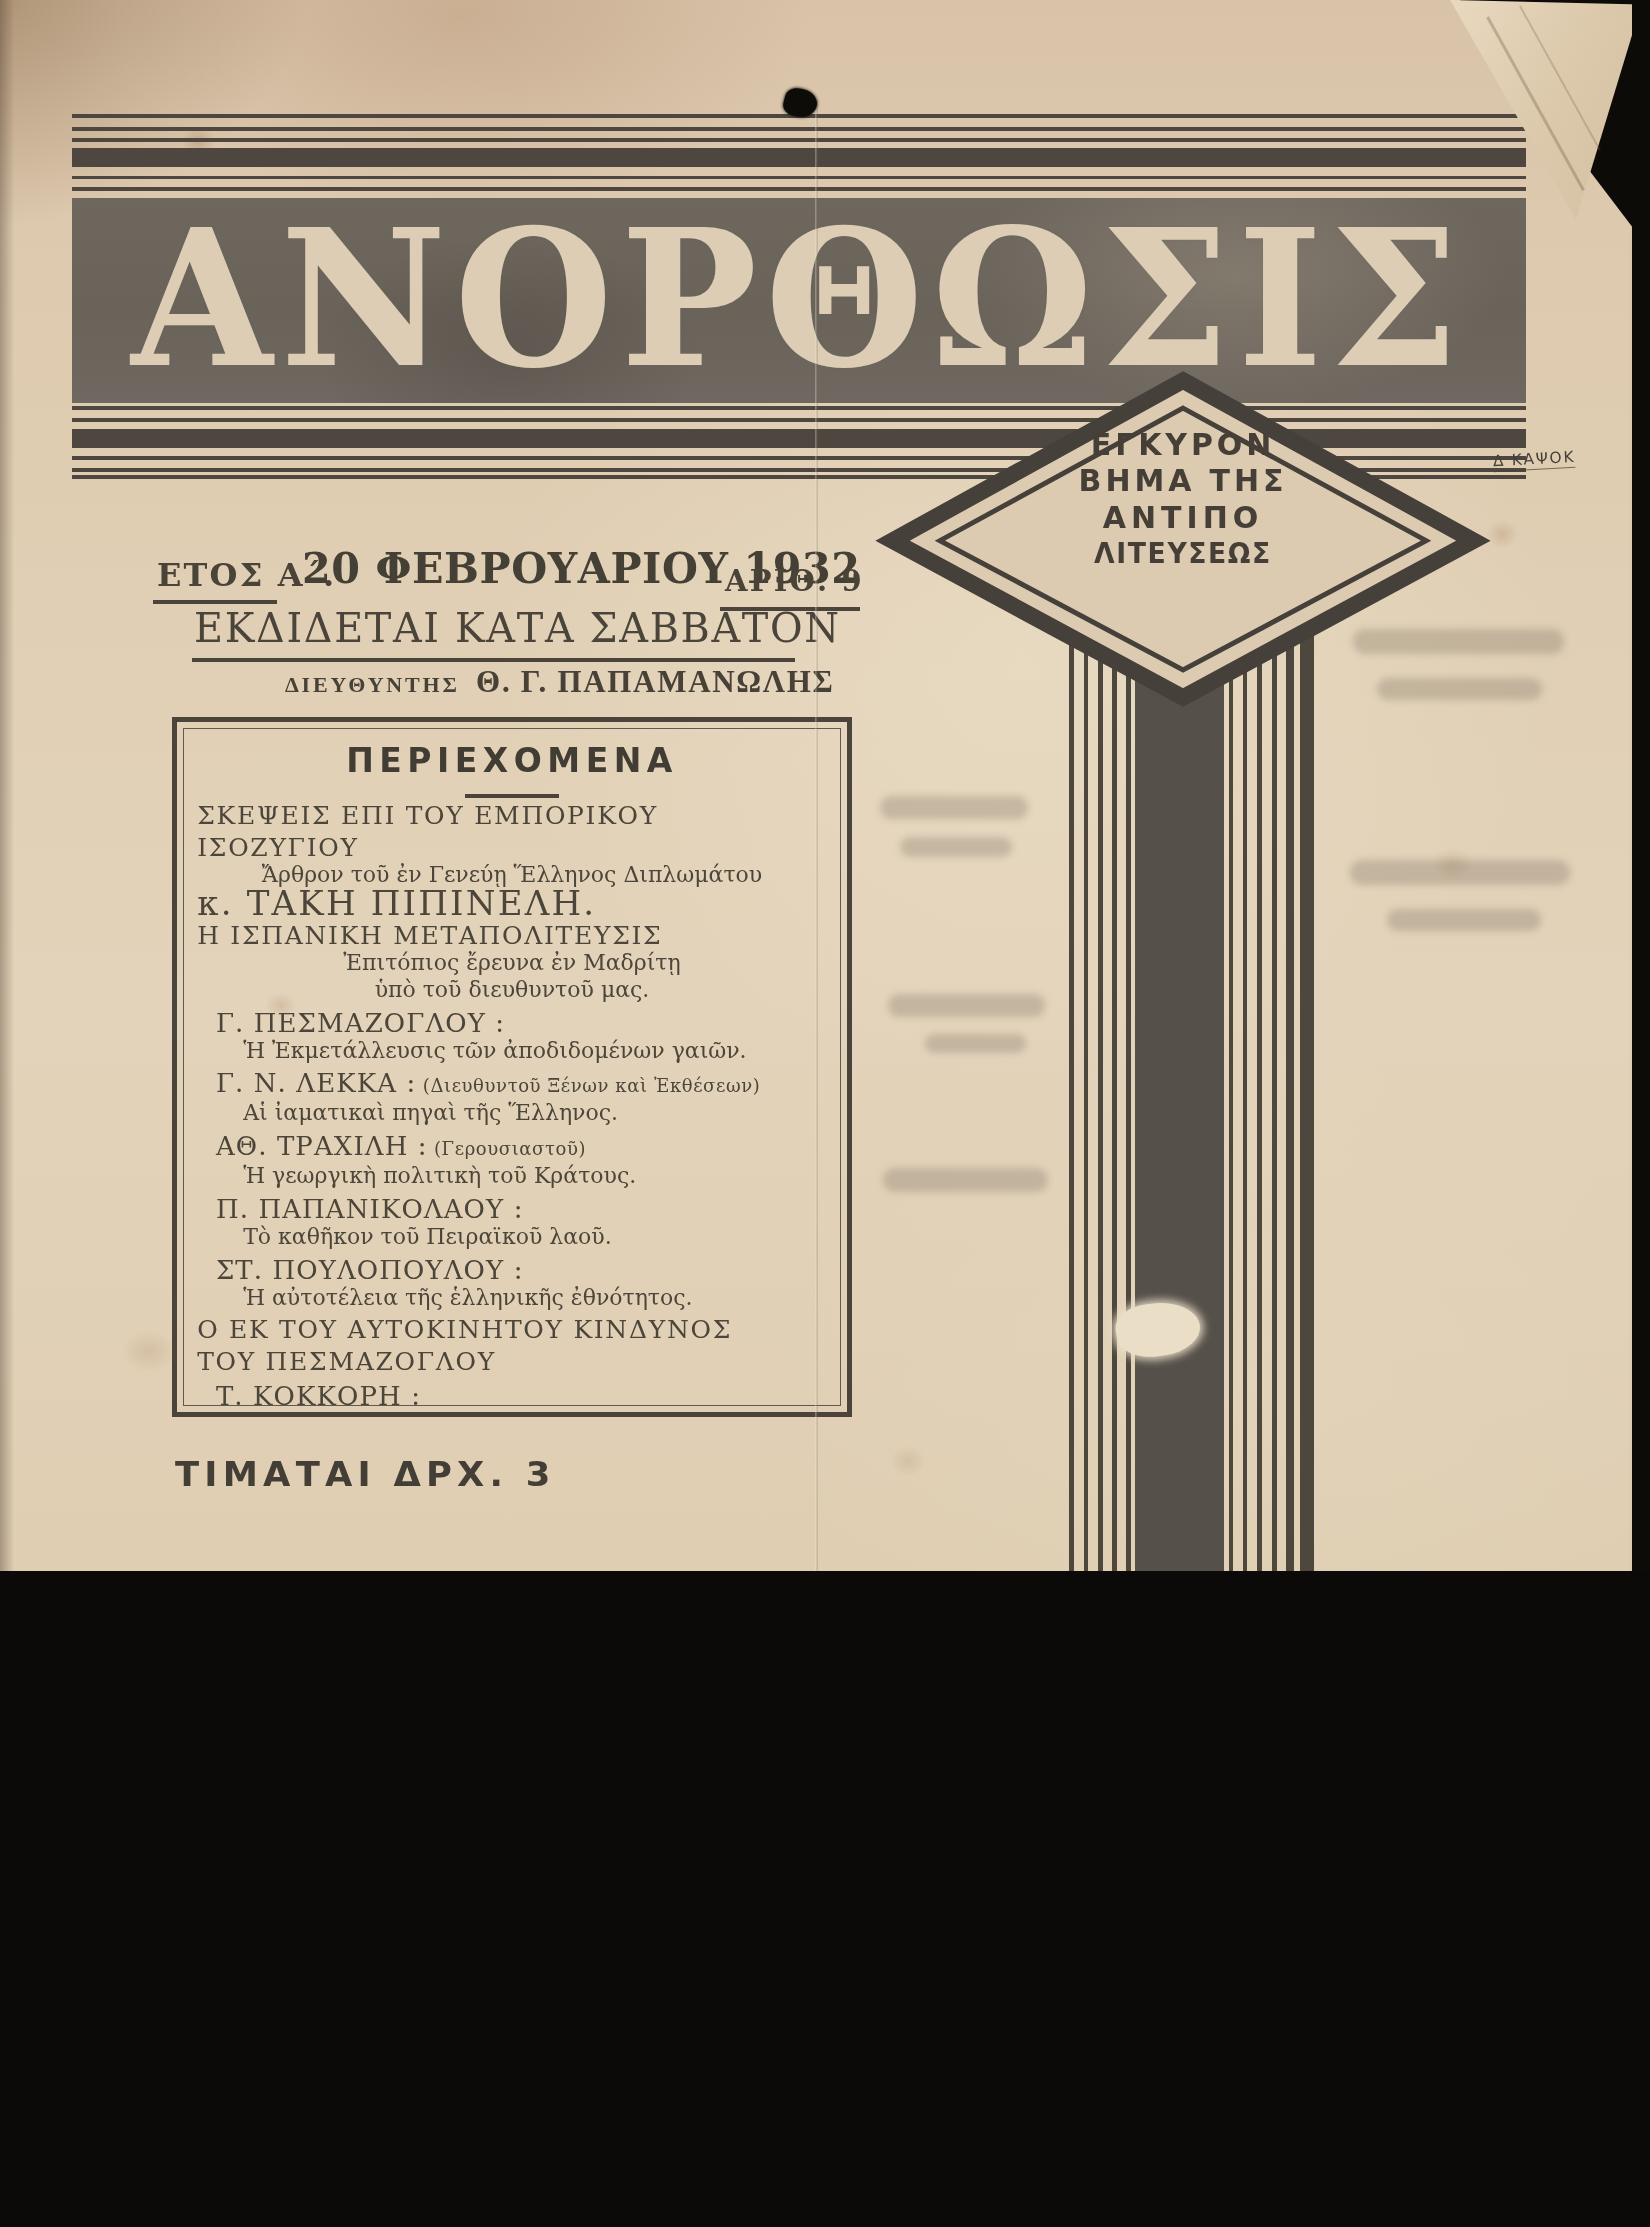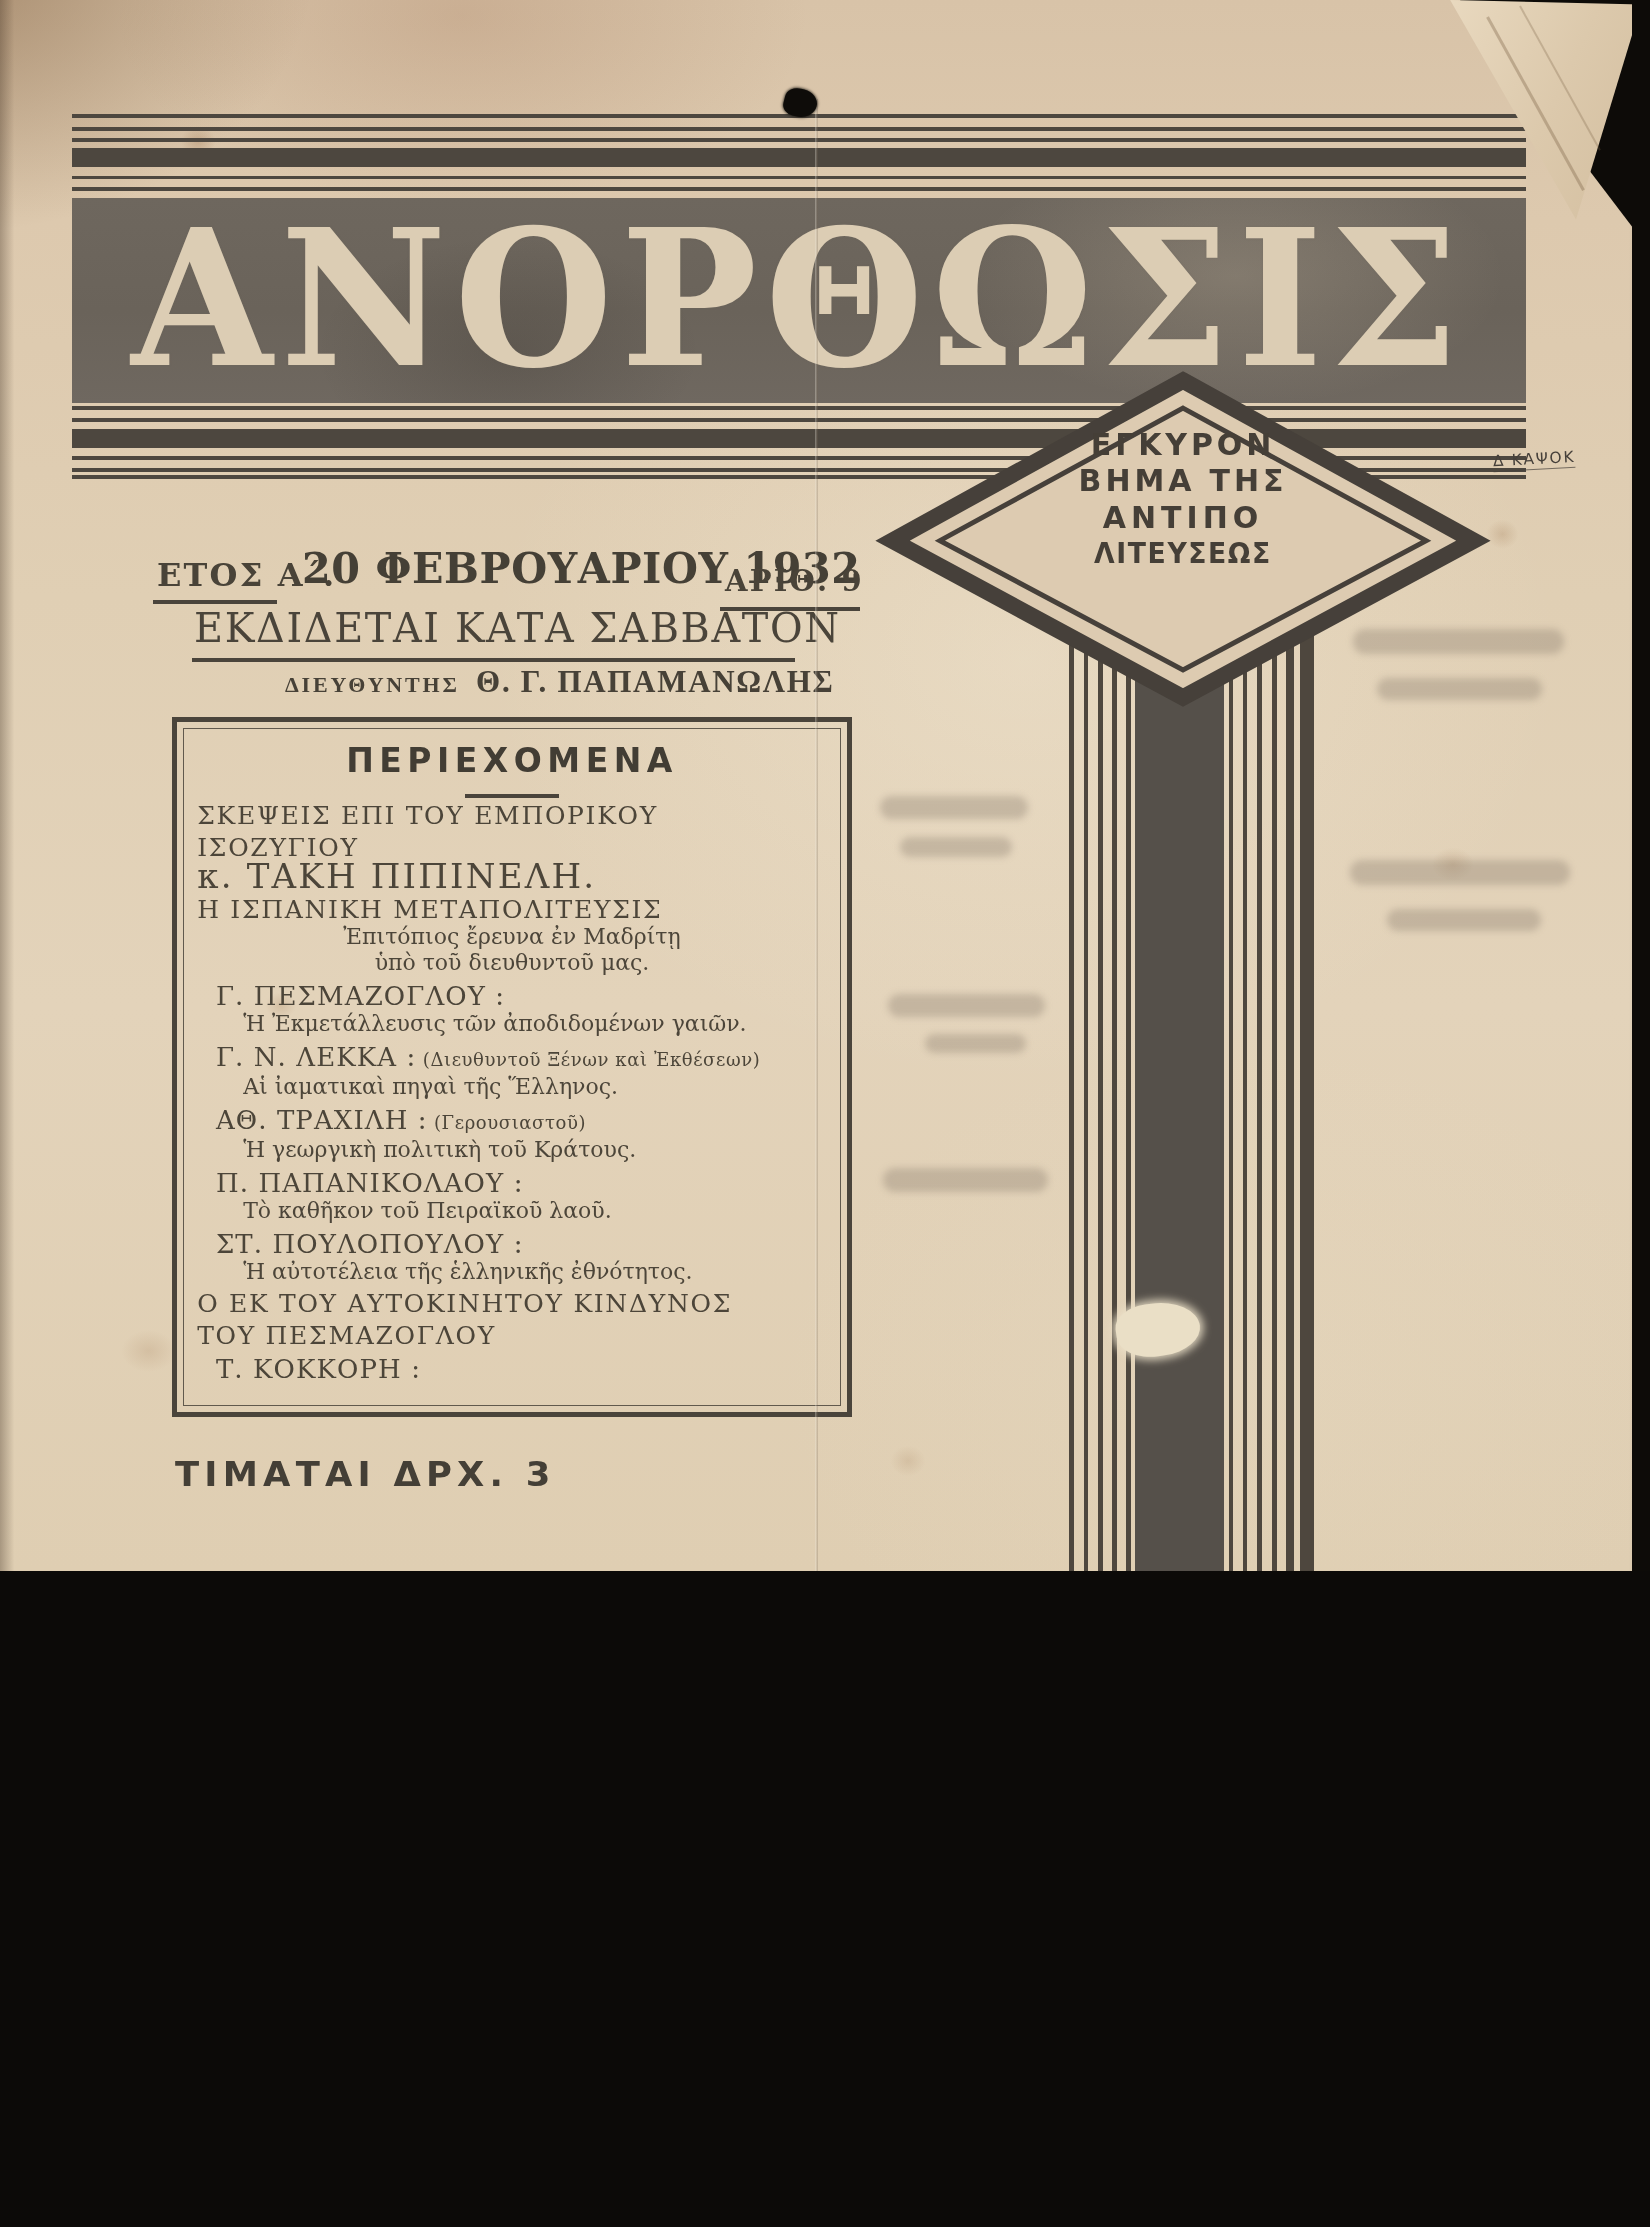--- a/index.html
+++ b/index.html
@@ -193,20 +193,21 @@
     <span class="name">Θ. Γ. ΠΑΠΑΜΑΝΩΛΗΣ</span>
   </div>
 
   <div id="contents-box" class="abs">
     <div id="contents-inner">
       <div id="contents-header">ΠΕΡΙΕΧΟΜΕΝΑ</div>
       <div id="contents-rule"></div>
       <div id="contents-list">
           <div class="cl title">ΣΚΕΨΕΙΣ ΕΠΙ ΤΟΥ ΕΜΠΟΡΙΚΟΥ</div>
           <div class="cl title">ΙΣΟΖΥΓΙΟΥ</div>
+          <div class="cl desc-c">Ἄρθρον τοῦ ἐν Γενεύῃ Ἕλληνος Διπλωμάτου</div>
           <div class="cl subtitle">κ. ΤΑΚΗ ΠΙΠΙΝΕΛΗ.</div>
           <div class="cl title">Η ΙΣΠΑΝΙΚΗ ΜΕΤΑΠΟΛΙΤΕΥΣΙΣ</div>
           <div class="cl desc-c">Ἐπιτόπιος ἔρευνα ἐν Μαδρίτῃ</div>
           <div class="cl desc-c">ὑπὸ τοῦ διευθυντοῦ μας.</div>
           <div class="cl author">Γ. ΠΕΣΜΑΖΟΓΛΟΥ :</div>
           <div class="cl desc-l">Ἡ Ἐκμετάλλευσις τῶν ἀποδιδομένων γαιῶν.</div>
           <div class="cl author">Γ. Ν. ΛΕΚΚΑ :<span class="small"> (Διευθυντοῦ Ξένων καὶ Ἐκθέσεων)</span></div>
           <div class="cl desc-l">Αἱ ἰαματικαὶ πηγαὶ τῆς Ἕλληνος.</div>
           <div class="cl author">ΑΘ. ΤΡΑΧΙΛΗ :<span class="small"> (Γερουσιαστοῦ)</span></div>
           <div class="cl desc-l">Ἡ γεωργικὴ πολιτικὴ τοῦ Κράτους.</div>

